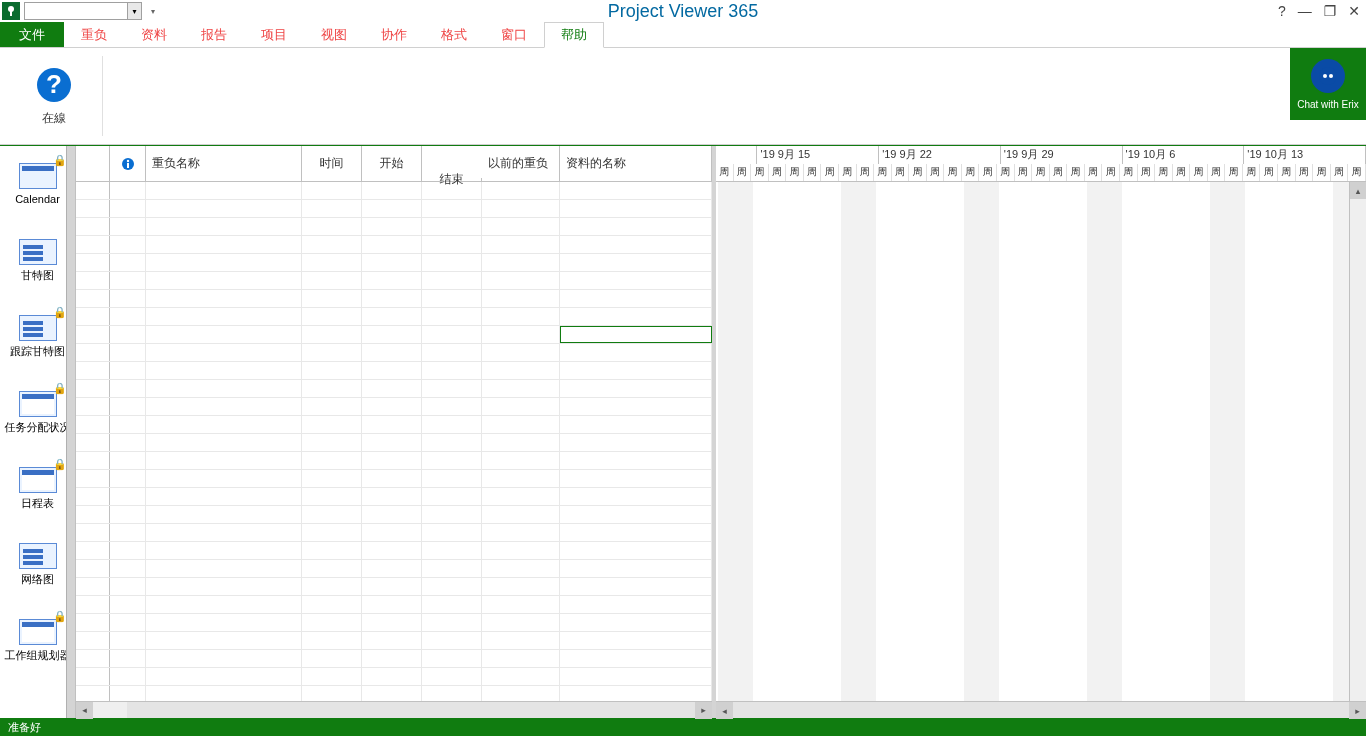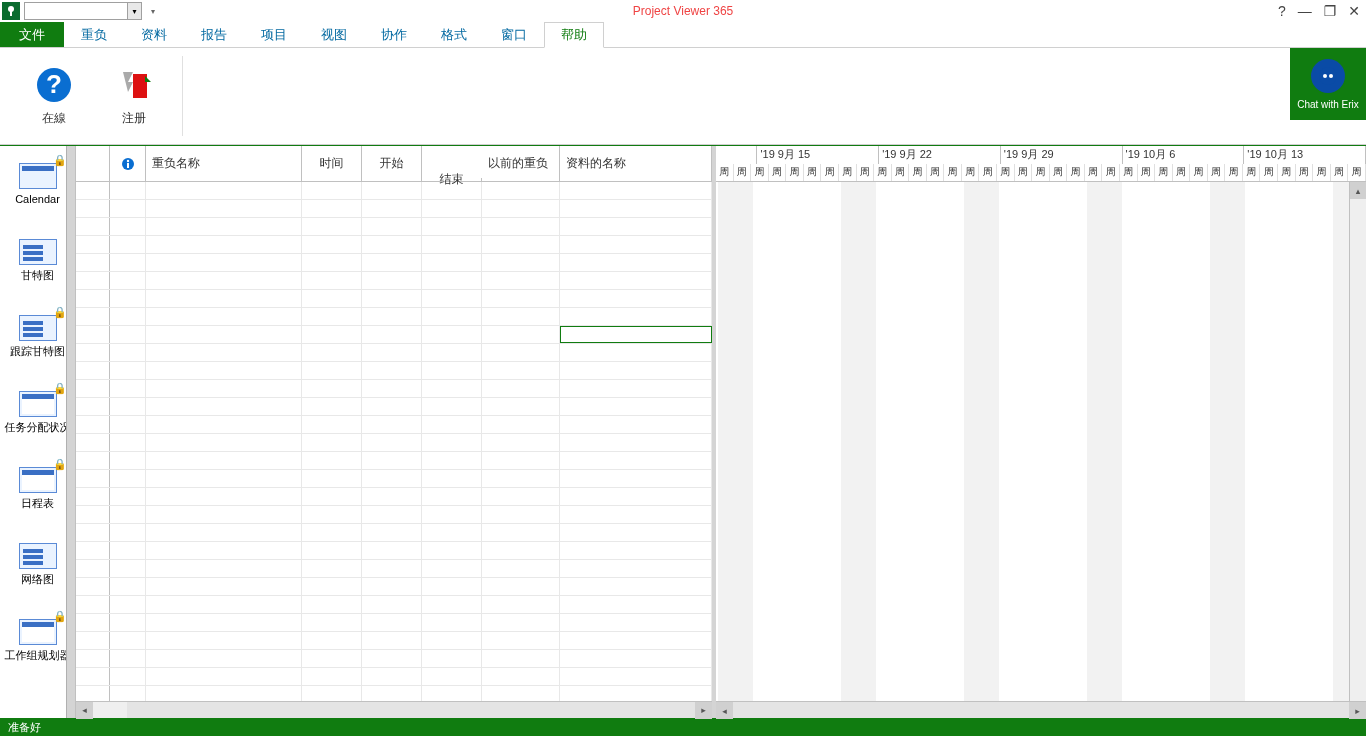--- a/index.html
+++ b/index.html
@@ -4,27 +4,27 @@
 <style>
 * { margin: 0; padding: 0; box-sizing: border-box; font-family: "Microsoft YaHei", Arial, sans-serif; }
 html, body { width: 1366px; height: 736px; overflow: hidden; background: #fff; }
 
 
 .titlebar { height: 22px; background: #fff; display: flex; align-items: center; font-size: 12px; position: relative; }
 .titlebar .app-icon { width: 18px; height: 18px; background: #0a6b2e; margin: 0 2px 0 2px; display: flex; align-items: center; justify-content: center; color: #fff; font-size: 10px; }
 .titlebar .combo { width: 118px; height: 18px; border: 1px solid #a0a0a0; margin-left: 2px; position: relative; background: #fff; }
 .titlebar .combo .arrow { position: absolute; right: 0; top: 0; width: 14px; height: 100%; background: #e8e8e8; border-left: 1px solid #a0a0a0; display: flex; align-items: center; justify-content: center; font-size: 8px; }
 .titlebar .qat-drop { width: 10px; height: 18px; margin-left: 6px; display: flex; align-items: center; justify-content: center; font-size: 8px; color: #666; }
-.titlebar .title { position: absolute; left: 50%; transform: translateX(-50%); color: #ef4444; font-size: 12px; }
+.titlebar .title { position: absolute; left: 50%; transform: translateX(-50%); color: #0369a1; font-size: 18px; }
 .titlebar .winbtns { position: absolute; right: 6px; top: 0; height: 100%; display: flex; align-items: center; gap: 12px; color: #444; font-size: 14px; }
 .titlebar .winbtns span { cursor: pointer; }
 
 
 .tabstrip { height: 26px; background: #fff; display: flex; align-items: stretch; border-bottom: 1px solid #d0d0d0; font-size: 13px; }
-.tab { padding: 0 16px; display: flex; align-items: center; border: 1px solid transparent; cursor: pointer; color: #0369a1; }
+.tab { padding: 0 16px; display: flex; align-items: center; border: 1px solid transparent; cursor: pointer; color: #ef4444; }
 .tab.file { background: #107c10; color: #fff; padding: 0 18px; }
 .tab.active { background: #fff; border: 1px solid #d0d0d0; border-bottom: 1px solid #fff; color: #107c10; margin-bottom: -1px; }
 
 
 .ribbon { height: 97px; background: #fff; border-bottom: 1px solid #d0d0d0; display: flex; align-items: center; padding-left: 14px; position: relative; }
 .rbtn { width: 80px; height: 90px; display: flex; flex-direction: column; align-items: center; justify-content: center; cursor: pointer; }
 .rbtn .ricon { width: 38px; height: 38px; display: flex; align-items: center; justify-content: center; }
 .rbtn .rlabel { font-size: 12px; margin-top: 6px; color: #333; }
 .rsep { width: 1px; height: 80px; background: #e0e0e0; margin: 0 8px; }
 .chat-erix { position: absolute; right: 0; top: 0; width: 76px; height: 72px; background: #107c10; color: #fff; display: flex; flex-direction: column; align-items: center; justify-content: center; font-size: 10px; cursor: pointer; }
@@ -122,30 +122,20 @@
 <div class="ribbon">
   <div class="rbtn">
     <div class="ricon">
       <svg width="38" height="38" viewBox="0 0 38 38">
           <circle cx="19" cy="19" r="17" fill="#0a6ed1"></circle>
           <text x="19" y="27" font-size="26" font-weight="bold" fill="#fff" text-anchor="middle">?</text>
         </svg>
     </div>
     <div class="rlabel">在線</div>
   </div>
-  <div class="rbtn">
-    <div class="ricon">
-      <svg width="38" height="38" viewBox="0 0 38 38">
-          <path d="M8 6 h10 l-5 10 h5 l-5 10 z" fill="#aaa"></path>
-          <rect x="18" y="8" width="14" height="24" fill="#d11"></rect>
-          <path d="M30 10 l6 6 -6 0 z" fill="#107c10"></path>
-        </svg>
-    </div>
-    <div class="rlabel">注册</div>
-  </div>
   <div class="rsep"></div>
   <div class="chat-erix">
     <div class="bubble">
       <svg width="20" height="20" viewBox="0 0 20 20">
           <circle cx="10" cy="10" r="9" fill="#0a4ba6"></circle>
           <circle cx="7" cy="10" r="2" fill="#fff"></circle>
           <circle cx="13" cy="10" r="2" fill="#fff"></circle>
         </svg>
     </div>
     <span>Chat with Erix</span>

